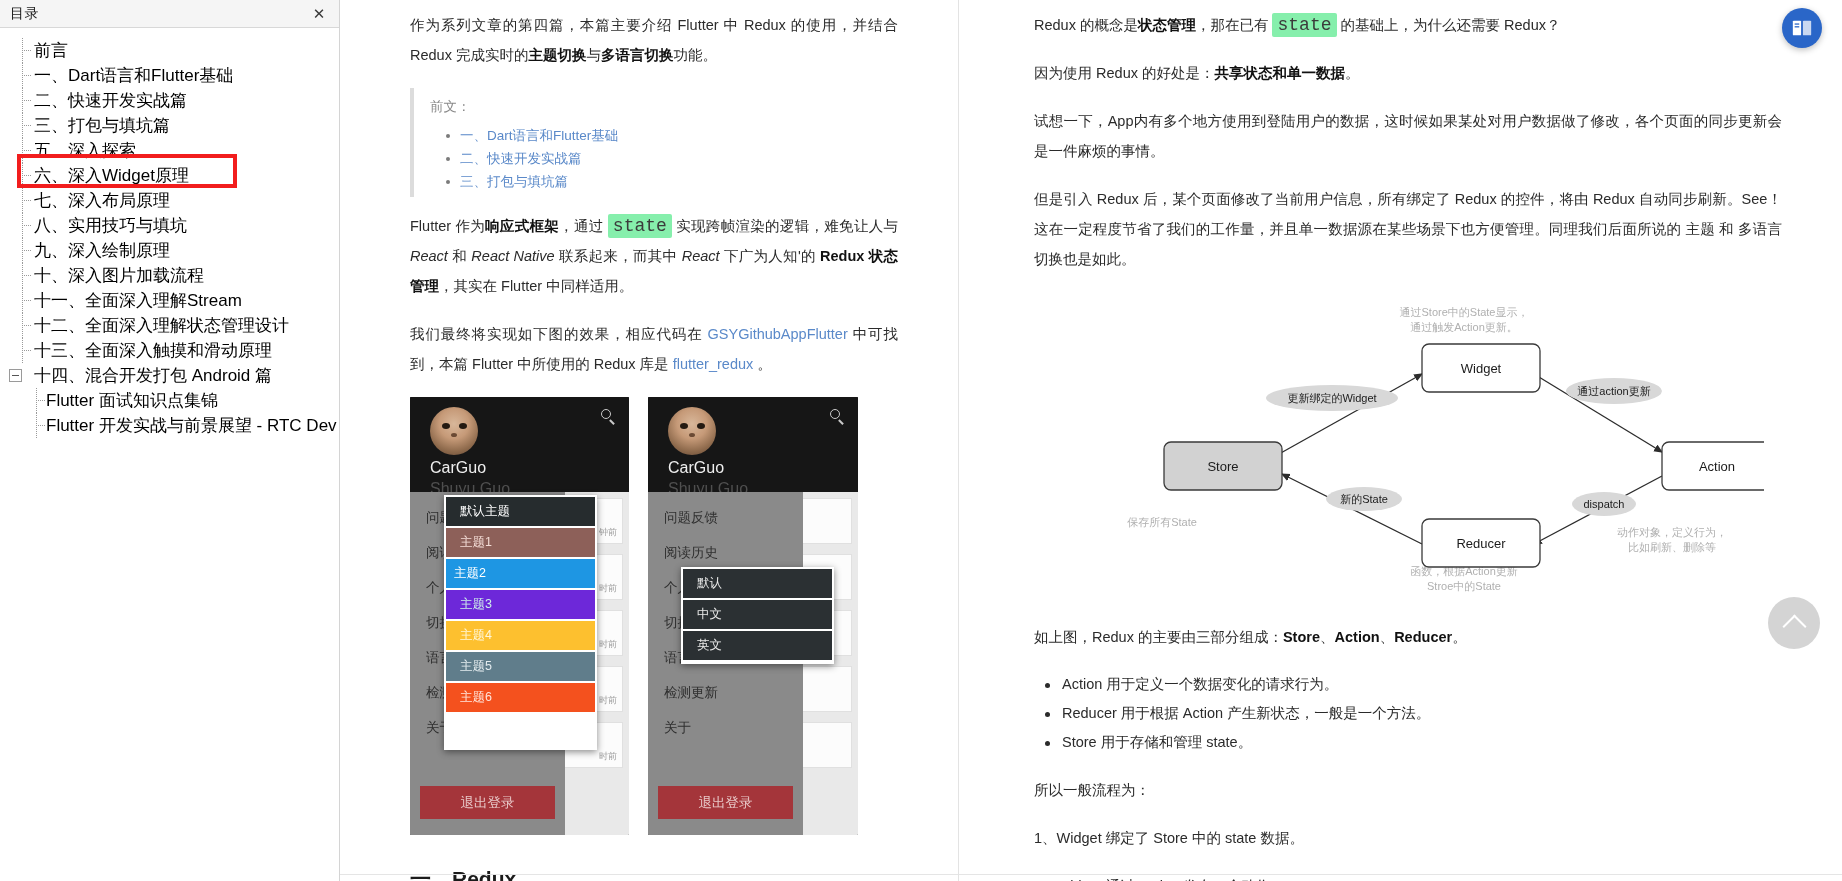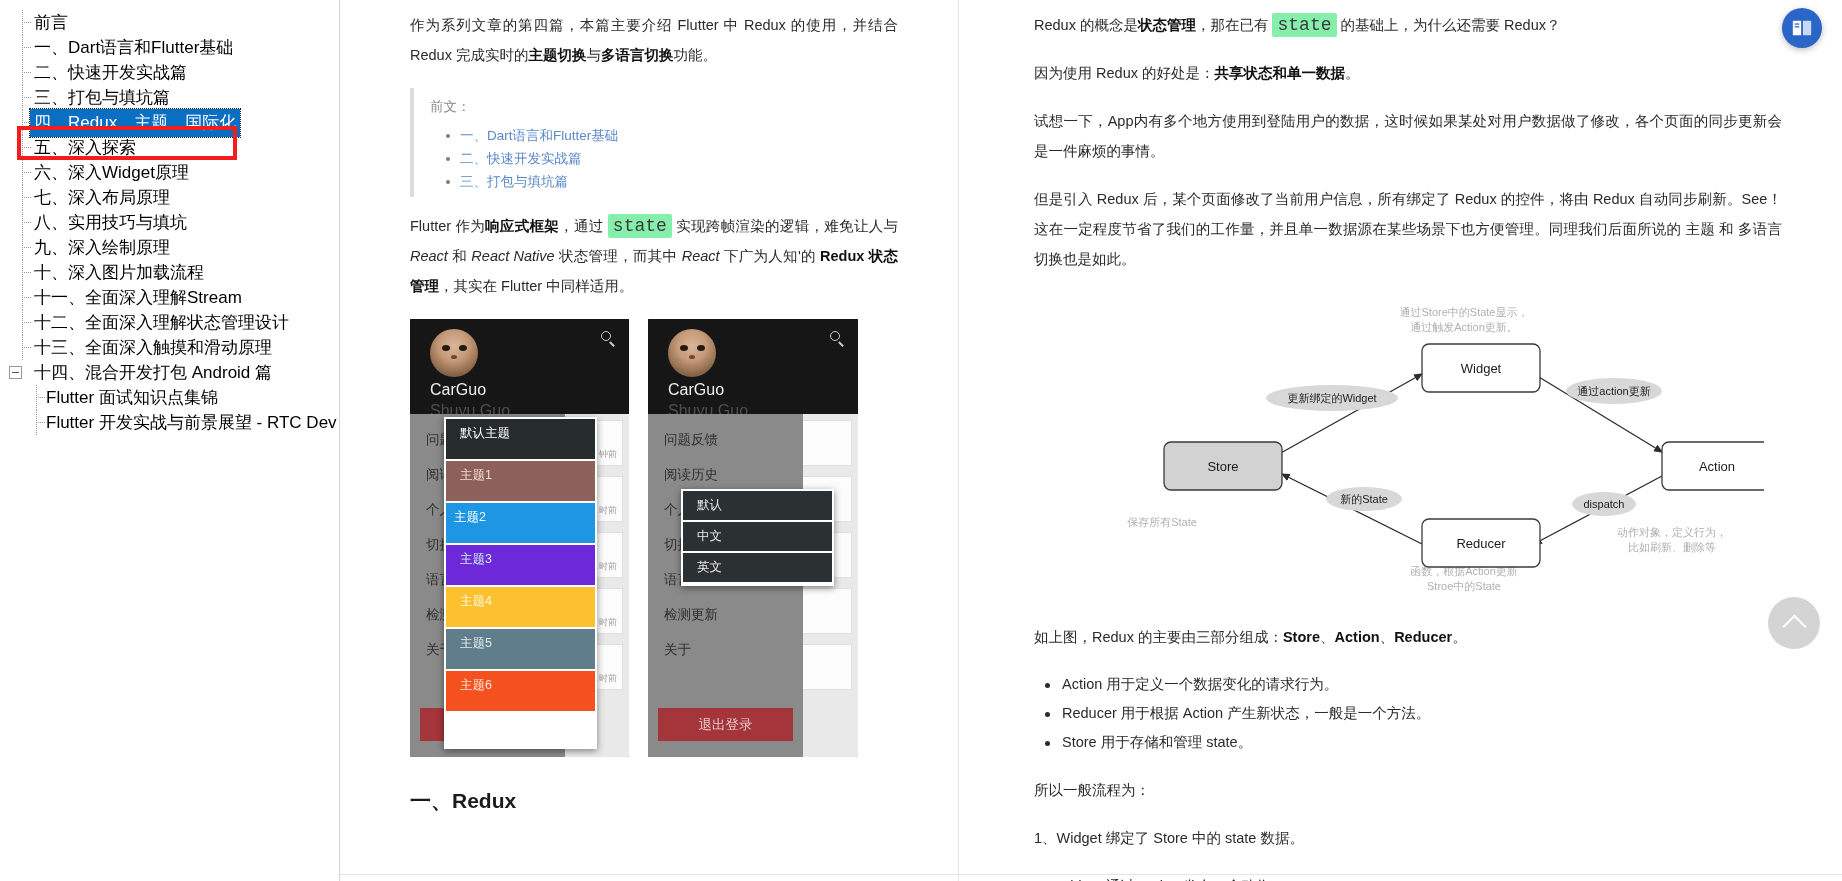--- a/index.html
+++ b/index.html
@@ -174,21 +174,21 @@
     position: absolute; right: 5px; bottom: 4px; font-size: 9px; color: #9b9b9b;
   }
 
   
   .popup-theme {
     position: absolute; left: 34px; top: 98px; width: 153px;
     background: #fff; padding: 2px; z-index: 4;
     box-shadow: 0 2px 7px rgba(0,0,0,.45);
   }
   .popup-theme .opt {
-    height: 40px; line-height: 29px; padding-left: 14px;
+    height: 29px; line-height: 29px; padding-left: 14px;
     font-size: 12.5px; margin-bottom: 2px;
   }
   .popup-theme .opt.blank { background: #fff; height: 32px; }
 
   
   .popup-lang {
     position: absolute; left: 33px; top: 170px; width: 153px;
     background: #fff; padding: 2px; z-index: 4;
     box-shadow: 0 2px 7px rgba(0,0,0,.45);
   }
@@ -232,20 +232,24 @@
     content: ""; position: absolute; left: 3px; top: 13px;
     width: 5px; height: 5px; border-radius: 50%; background: #2b2b2b;
   }
 </style>
 </head>
 <body>
 
 <div id="app">
 
   <aside id="toc-panel">
+    <div id="toc-header">
+      <span class="title">目录</span>
+      <span id="toc-close">✕</span>
+    </div>
     <div id="toc-body">
       <div id="tree-rows">
           <div class="tree-row">
             <span class="guide"></span>
             <span class="tick"></span>
             <span class="lbl">前言</span>
           </div>
           <div class="tree-row">
             <span class="guide"></span>
             <span class="tick"></span>
@@ -253,25 +257,20 @@
           </div>
           <div class="tree-row">
             <span class="guide"></span>
             <span class="tick"></span>
             <span class="lbl">二、快速开发实战篇</span>
           </div>
           <div class="tree-row">
             <span class="guide"></span>
             <span class="tick"></span>
             <span class="lbl">三、打包与填坑篇</span>
-          </div>
-          <div class="tree-row selected">
-            <span class="guide"></span>
-            <span class="tick"></span>
-            <span class="lbl">四、Redux、主题、国际化</span>
           </div>
           <div class="tree-row">
             <span class="guide"></span>
             <span class="tick"></span>
             <span class="lbl">五、深入探索</span>
           </div>
           <div class="tree-row">
             <span class="guide"></span>
             <span class="tick"></span>
             <span class="lbl">六、深入Widget原理</span>
@@ -346,24 +345,31 @@
             <li><a class="lnk" href="#">二、快速开发实战篇</a></li>
             <li><a class="lnk" href="#">三、打包与填坑篇</a></li>
           </ul>
         </div>
 
         <p class="para">
           <span>Flutter 作为</span><b>响应式框架</b><span>，通过</span>
           <code class="inl">state</code>
           <span>实现跨帧渲染的逻辑，难免让人与</span> <i>React</i>
           <span>和</span> <i>React Native</i>
-          <span>状态管理，而其中</span> <i>React</i>
+          <span>联系起来，而其中</span> <i>React</i>
           <span>下广为人知'的</span> <b>Redux 状态管理</b><span>，其实在 Flutter 中同样适用。</span>
         </p>
 
+        <p class="para">
+          <span>我们最终将实现如下图的效果，相应代码在</span>
+          <a class="lnk" href="#">GSYGithubAppFlutter</a>
+          <span>中可找到，本篇 Flutter 中所使用的 Redux 库是</span>
+          <a class="lnk" href="#">flutter_redux</a>
+          <span>。</span>
+        </p>
 
         <div class="figure">
 
           <div class="phone" id="phone1" style="width:219px;height:438px;">
             <div class="backdrop-feed">
               <div class="feed-card" style="top:6px;">
                   <span>钟前</span>
                 </div>
               <div class="feed-card" style="top:62px;">
                   <span>时前</span>

